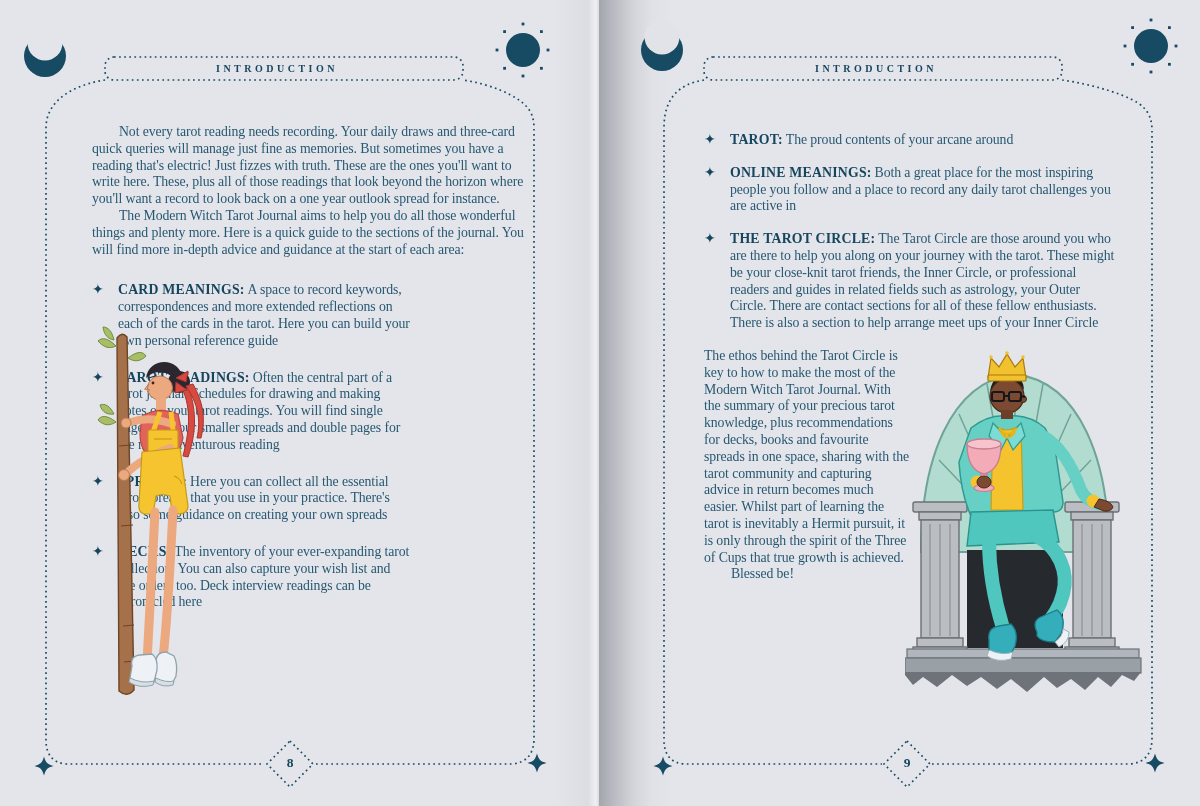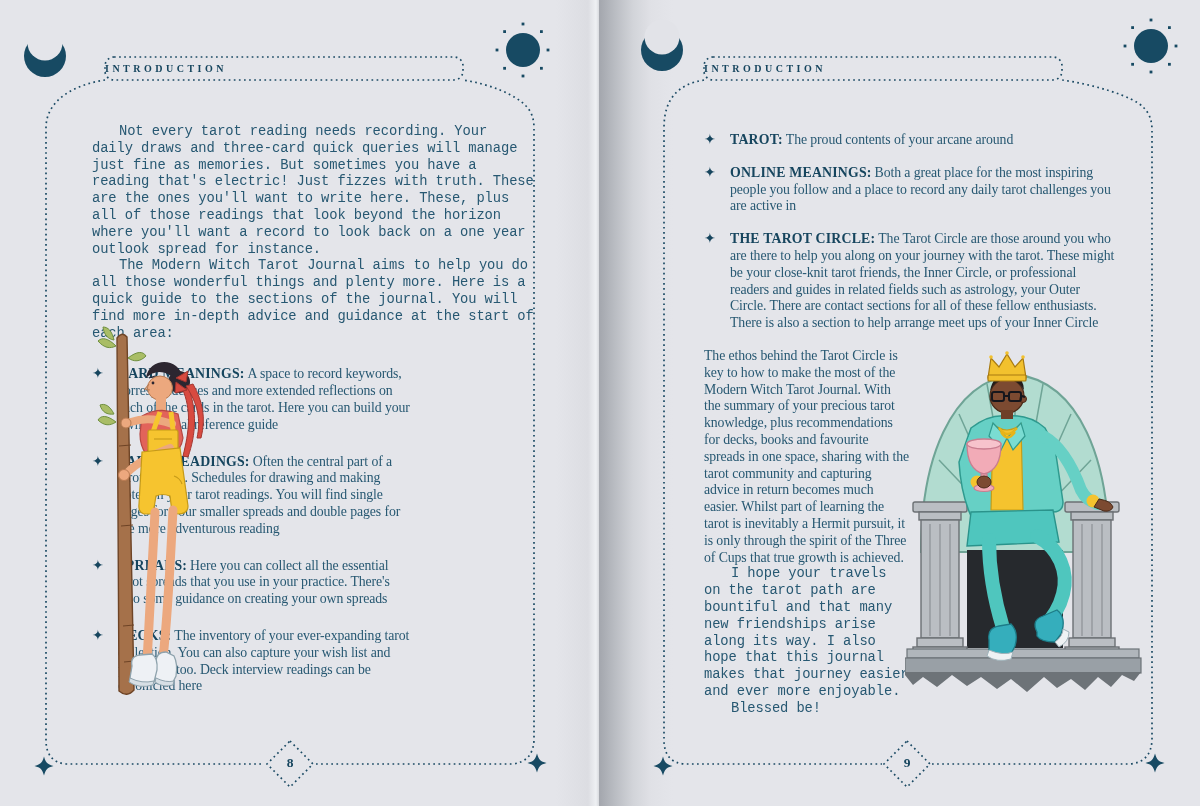--- a/index.html
+++ b/index.html
@@ -4,27 +4,27 @@
 <style>
   html,body{margin:0;padding:0;background:#caccd1;}
   .book{position:relative;width:1200px;height:806px;display:flex;overflow:hidden;
         font-family:"Liberation Serif",serif;}
   .page{position:relative;height:806px;flex:none;}
   .page-left{width:599px;
     background:linear-gradient(to right,#e4e5ea 0,#e4e5ea 556px,#dcdde2 588px,#eef0f3 596px,#d8dade 599px);}
   .page-right{width:601px;
     background:linear-gradient(to right,#a3a6ad 0px,#b7bac0 14px,#d2d4d9 34px,#e0e1e6 52px,#e4e5ea 74px,#e4e5ea 100%);}
   .decor{position:absolute;left:0;top:0;}
-  .page-header{position:absolute;left:105px;top:56px;width:358px;height:24px;line-height:25px;
-    font-size:10px;font-weight:700;letter-spacing:3.5px;color:#16455e;}
+  .page-header{position:absolute;left:98px;top:56px;width:358px;height:24px;line-height:25px;
+    text-align:center;font-size:10px;font-weight:700;letter-spacing:3.5px;color:#16455e;}
   .content{position:absolute;color:#275872;font-size:13.8px;line-height:16.8px;letter-spacing:-0.1px;}
   .content-left{left:92px;top:124px;width:442px;}
   .content-right{left:105px;top:124px;width:412px;}
   p.para{margin:0;}
-  p.indent{text-indent:27px;font-family:Liberation Mono, monospace;}
+  p.indent{text-indent:27px;}
   ul.bullets{list-style:none;margin:24px 0 0 0;padding:0;}
   .bullets-left{margin-left:118px;width:318px;}
   .bullets li{position:relative;padding-left:26px;margin-bottom:20px;}
   .bullets-right li{margin-bottom:16px;}
   .star{position:absolute;left:0;top:-1px;font-size:14px;color:#16455e;
         font-family:"DejaVu Sans",sans-serif;}
   .bl{font-weight:700;color:#16455e;letter-spacing:0.2px;margin-right:3px;}
   .rp{width:206px;}
   .page-num{position:absolute;width:30px;text-align:center;font-size:13.5px;font-weight:700;
     color:#16455e;top:755px;}
@@ -175,21 +175,20 @@
           <span class="star">✦</span>
           <b class="bl">ONLINE MEANINGS:</b><span>Both a great place for the most inspiring people you follow and a place to record any daily tarot challenges you are active in</span>
         </li>
         <li>
           <span class="star">✦</span>
           <b class="bl">THE TAROT CIRCLE:</b><span>The Tarot Circle are those around you who are there to help you along on your journey with the tarot. These might be your close-knit tarot friends, the Inner Circle, or professional readers and guides in related fields such as astrology, your Outer Circle. There are contact sections for all of these fellow enthusiasts. There is also a section to help arrange meet ups of your Inner Circle</span>
         </li>
       </ul>
       <div class="rp">
         <p class="para">The ethos behind the Tarot Circle is key to how to make the most of the Modern Witch Tarot Journal. With the summary of your precious tarot knowledge, plus recommendations for decks, books and favourite spreads in one space, sharing with the tarot community and capturing advice in return becomes much easier. Whilst part of learning the tarot is inevitably a Hermit pursuit, it is only through the spirit of the Three of Cups that true growth is achieved.</p>
-        <p class="para indent">I hope your travels on the tarot path are bountiful and that many new friendships arise along its way. I also hope that this journal makes that journey easier and ever more enjoyable.</p>
         <p class="para indent">Blessed be!</p>
       </div>
     </div>
 
     <svg class="illus illus-king" width="240" height="368" viewBox="0 0 240 368">
       <g>
         <path d="M16,208 C16,118 44,38 110,30 C176,38 204,118 204,208 Z" fill="#b2dcd0" stroke="#6fa496" stroke-width="2"></path>
         <path d="M110,196 L34,116 M110,196 L54,70 M110,196 L82,40 M110,196 L110,30 M110,196 L138,40 M110,196 L166,70 M110,196 L186,116" stroke="#6fa496" stroke-width="1.5" fill="none"></path>
       </g>
       <rect x="62" y="206" width="96" height="98" fill="#26292d"></rect>

